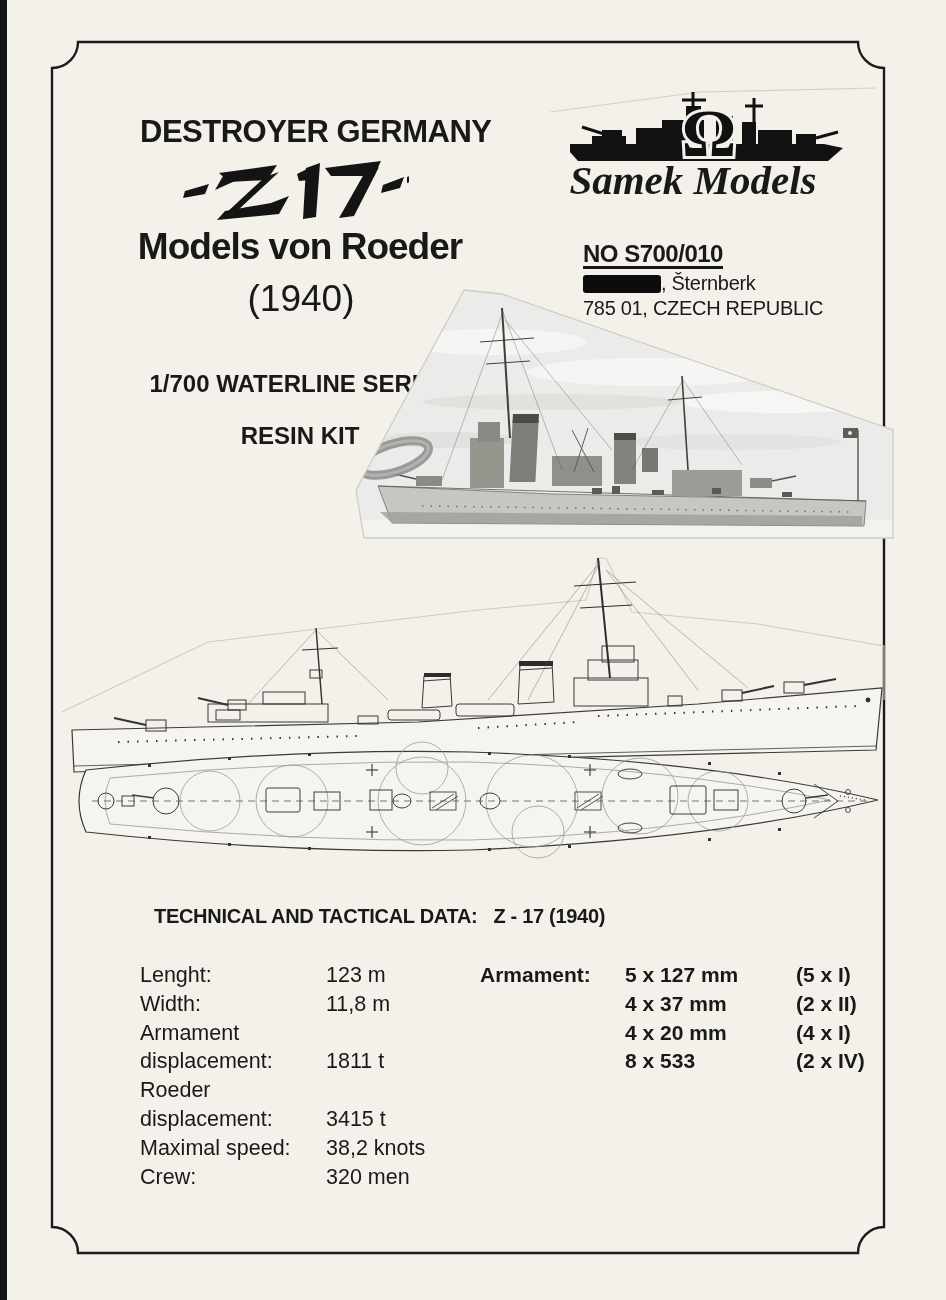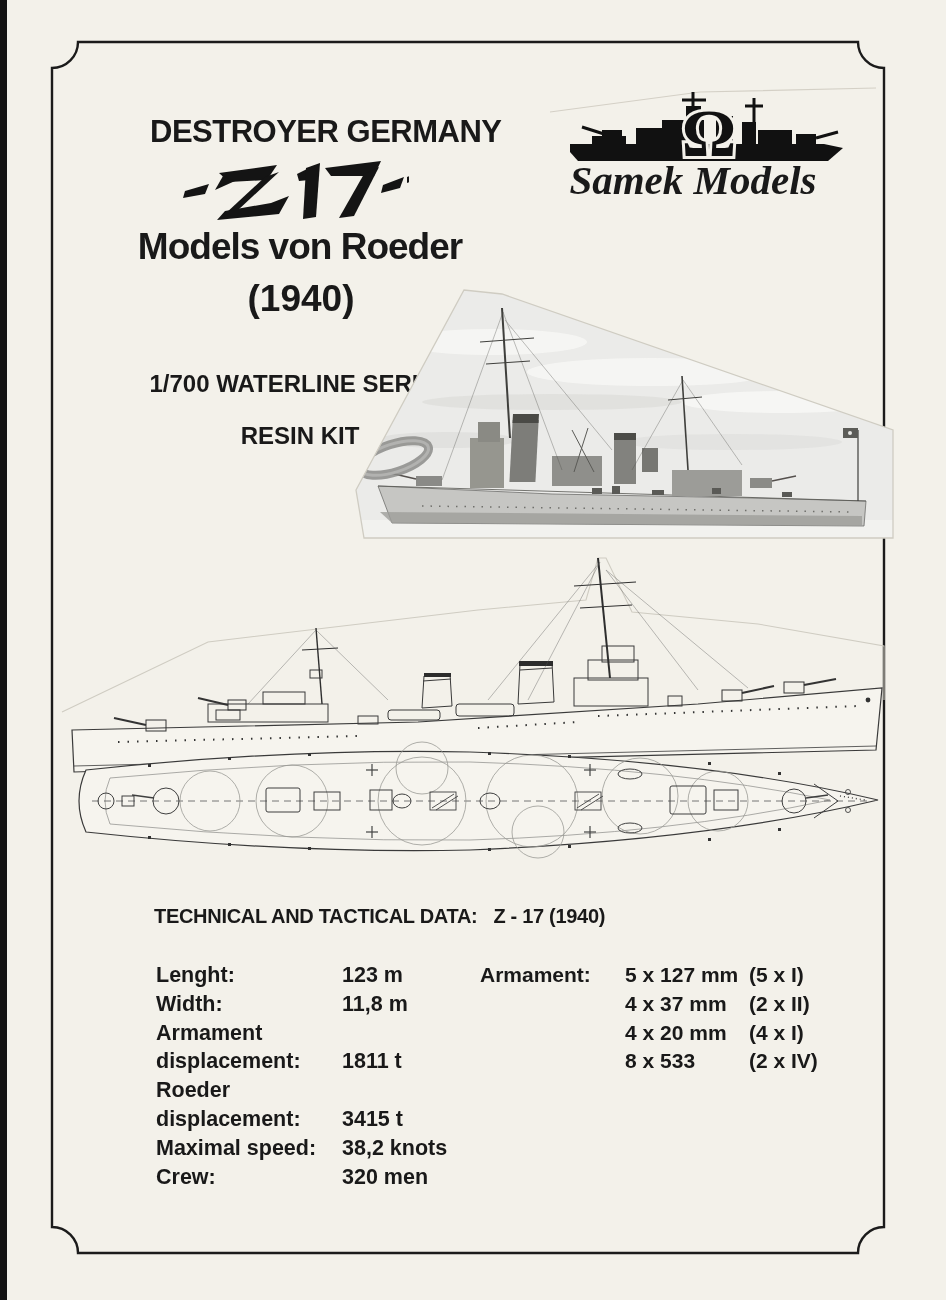--- a/index.html
+++ b/index.html
@@ -3,49 +3,49 @@
 <meta charset="utf-8">
 <style>
   :root{ --ink:#191919; --paper:#f3f1ea; }
   html,body{margin:0;padding:0;background:#e8e6e0;}
   .page{position:relative;width:946px;height:1300px;background:var(--paper);
         overflow:hidden;font-family:"Liberation Sans",sans-serif;color:var(--ink);}
   .abs{position:absolute;}
   .edge-bar{left:0;top:0;width:7px;height:1300px;background:#131313;}
   svg{display:block;}
   
-  .country-title{left:150px;top:114px;width:322px;text-align:center;
+  .country-title{left:140px;top:114px;width:322px;text-align:center;
      font-size:31px;font-weight:bold;letter-spacing:-0.5px;white-space:nowrap;}
   .ship-name{left:126px;top:226px;width:348px;text-align:center;
      font-size:37px;font-weight:bold;letter-spacing:-1px;white-space:nowrap;}
   .ship-year{left:140px;top:278px;width:322px;text-align:center;
-     font-size:37px;font-weight:bold;}
+     font-size:37px;font-weight:normal;}
   .series{left:130px;top:345px;width:340px;text-align:center;
      font-size:24px;font-weight:bold;line-height:26px;white-space:pre-line;}
   
   .brand-name{left:552px;top:156px;width:282px;text-align:center;
      font-family:"Liberation Serif",serif;font-style:italic;font-weight:bold;
      font-size:41px;letter-spacing:0px;white-space:nowrap;}
   .catalog{left:583px;top:243px;line-height:22px;}
   .catalog-no{font-size:24px;font-weight:bold;letter-spacing:-0.5px;
      display:inline-block;border-bottom:3px solid var(--ink);padding-bottom:1px;}
   .addr-line{font-size:20px;letter-spacing:-0.3px;margin-top:3px;}
   .redaction{display:inline-block;width:78px;height:18px;background:#0c0c0c;
      border-radius:3px;vertical-align:-3px;}
   
   .tech-heading{left:154px;top:905px;font-size:20px;font-weight:bold;
      letter-spacing:-0.3px;white-space:nowrap;}
   .tech-heading .subject{margin-left:16px;}
-  .specs{left:156px;top:963px;width:346px;font-size:21.5px;font-weight:bold;}
+  .specs{left:140px;top:963px;width:346px;font-size:21.5px;font-weight:normal;}
   .spec-row{display:flex;height:28.8px;align-items:baseline;}
   .spec-row .lbl{width:186px;flex:none;}
   .armament{left:480px;top:963px;width:400px;font-size:21px;font-weight:bold;}
   .armament .arm-label{position:absolute;left:0;top:0;}
   .arm-rows{margin-left:145px;}
-  .arm-row{display:flex;height:28.8px;align-items:baseline;}
+  .arm-row{display:flex;height:28.8px;align-items:baseline;gap:47px;}
   .arm-row .qty{width:124px;flex:none;}
 </style>
 </head>
 <body>
 
 <div class="page">
 
   <div class="abs edge-bar"></div>
 
   <svg class="abs" style="left:0;top:0" width="946" height="1300" viewBox="0 0 946 1300">
@@ -103,20 +103,27 @@
       <line x1="116" y1="10" x2="140" y2="10" stroke="#111" stroke-width="3"></line>
       <line x1="188" y1="8" x2="188" y2="34" stroke="#111" stroke-width="3"></line>
       <line x1="179" y1="16" x2="197" y2="16" stroke="#111" stroke-width="3"></line>
     </g>
 
     <text x="143" y="66" text-anchor="middle" font-family="Liberation Serif, serif" font-weight="bold" font-size="68" fill="#111" stroke="#f3f1ea" stroke-width="6" paint-order="stroke">Ω</text>
   </svg>
 
   <div class="abs brand-name">Samek Models</div>
 
+  <div class="abs catalog">
+    <div><span class="catalog-no">NO S700/010</span></div>
+    <div class="addr-line">
+      <span class="redaction"></span><span>, Šternberk</span>
+    </div>
+    <div class="addr-line">785 01, CZECH REPUBLIC</div>
+  </div>
 
   <svg class="abs" style="left:352px;top:280px" width="545" height="268" viewBox="0 0 545 268" role="img">
     <defs>
       <clipPath id="photoClip">
         <polygon points="4,210 112,10 150,14 541,150 541,258 12,258"></polygon>
       </clipPath>
     </defs>
     <g clip-path="url(#photoClip)">
       <rect x="0" y="0" width="545" height="268" fill="#ebebe9"></rect>
       <ellipse cx="140" cy="62" rx="95" ry="13" fill="#f6f6f4" opacity="0.9"></ellipse>

